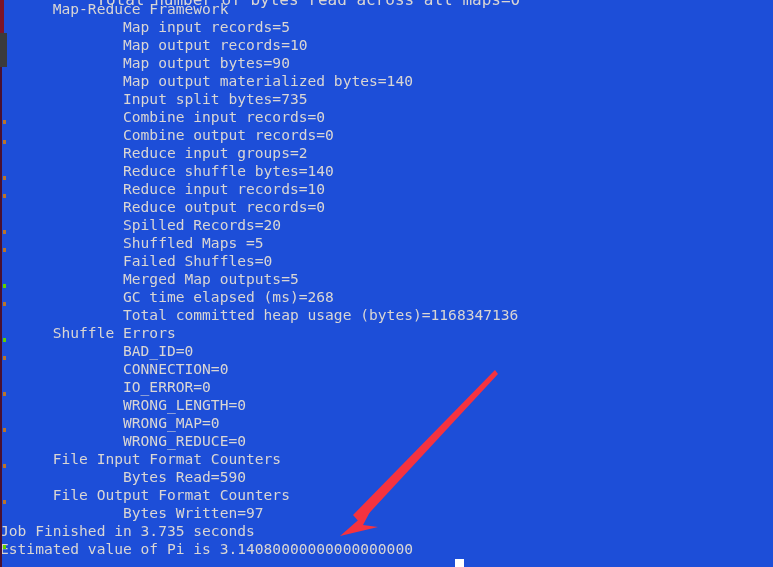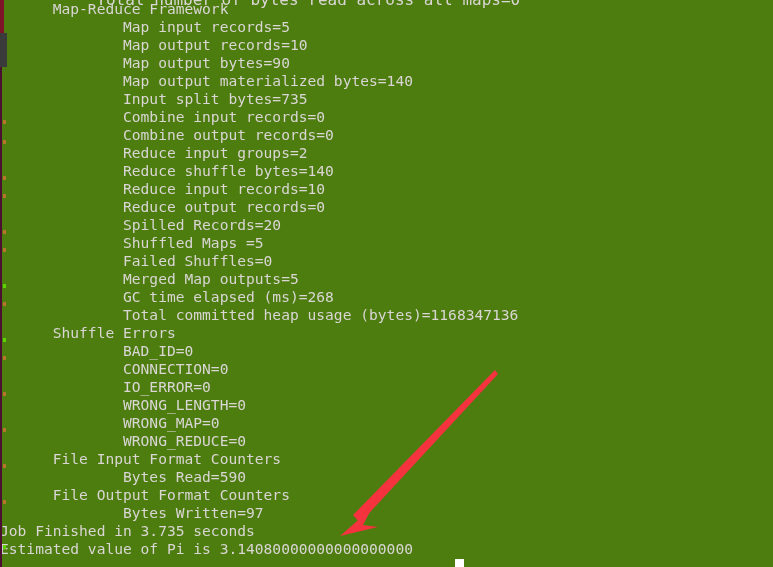--- a/index.html
+++ b/index.html
@@ -97,21 +97,21 @@
     position: absolute;
     left: 0; top: 0;
     width: 773px; height: 567px;
     z-index: 5;
     pointer-events: none;
   }
 </style>
 </head>
 <body>
 
-<div id="screen" style="background: #4d7c0f;">
+<div id="screen" style="background: #1d4ed8;">
 
   <div class="clipped-top" style="color: rgb(217, 214, 212);">          Total number of bytes read across all maps=0</div>
 
   <div id="term" style="color: rgb(217, 214, 212);"><div class="line">      Map-Reduce Framework</div><div class="line">              Map input records=5</div><div class="line">              Map output records=10</div><div class="line">              Map output bytes=90</div><div class="line">              Map output materialized bytes=140</div><div class="line">              Input split bytes=735</div><div class="line">              Combine input records=0</div><div class="line">              Combine output records=0</div><div class="line">              Reduce input groups=2</div><div class="line">              Reduce shuffle bytes=140</div><div class="line">              Reduce input records=10</div><div class="line">              Reduce output records=0</div><div class="line">              Spilled Records=20</div><div class="line">              Shuffled Maps =5</div><div class="line">              Failed Shuffles=0</div><div class="line">              Merged Map outputs=5</div><div class="line">              GC time elapsed (ms)=268</div><div class="line">              Total committed heap usage (bytes)=1168347136</div><div class="line">      Shuffle Errors</div><div class="line">              BAD_ID=0</div><div class="line">              CONNECTION=0</div><div class="line">              IO_ERROR=0</div><div class="line">              WRONG_LENGTH=0</div><div class="line">              WRONG_MAP=0</div><div class="line">              WRONG_REDUCE=0</div><div class="line">      File Input Format Counters</div><div class="line">              Bytes Read=590</div><div class="line">      File Output Format Counters</div><div class="line">              Bytes Written=97</div><div class="line">Job Finished in 3.735 seconds</div><div class="line">Estimated value of Pi is 3.14080000000000000000</div></div>
 
   <div id="edge-strip">
     <div id="edge-line"></div>
     <div id="edge-red" style="background: rgb(125, 20, 39);"></div>
     <div id="edge-gray" style="background: rgb(59, 59, 59);"></div>
   <div class="speckle" style="top: 120px; background: rgb(184, 115, 42);"></div>

